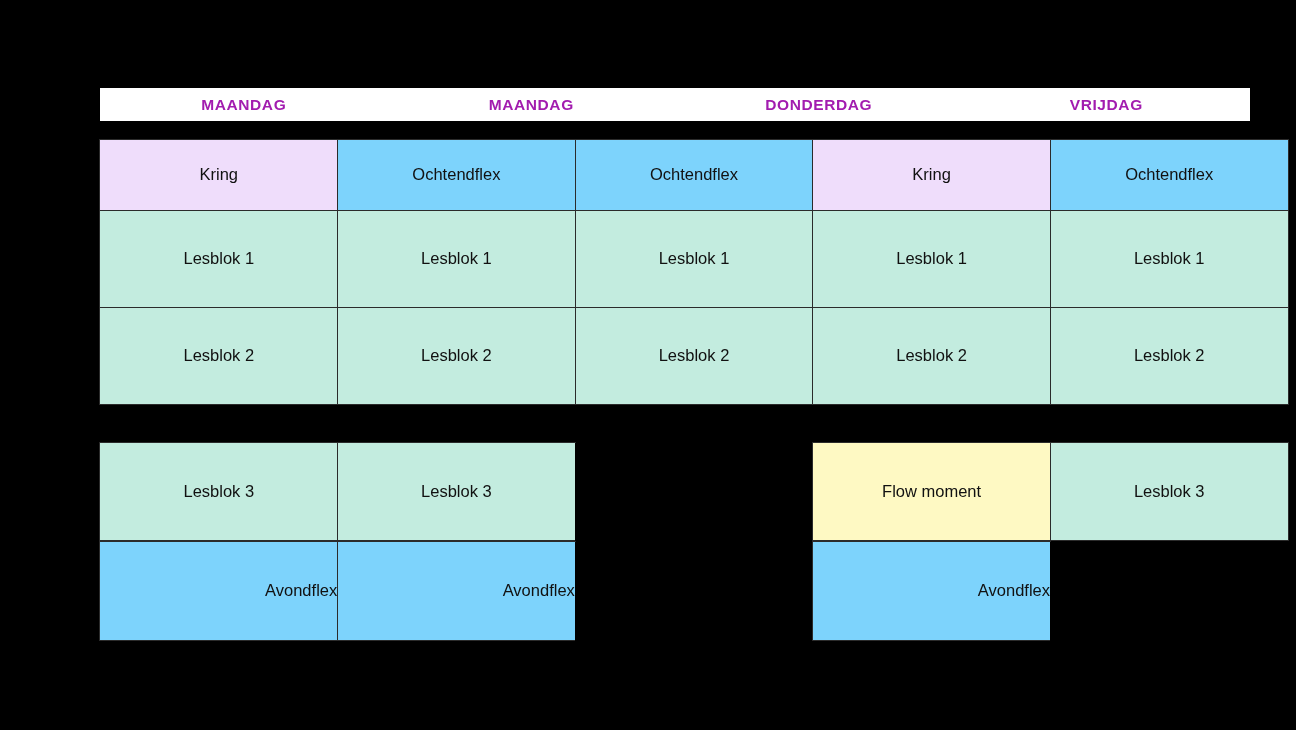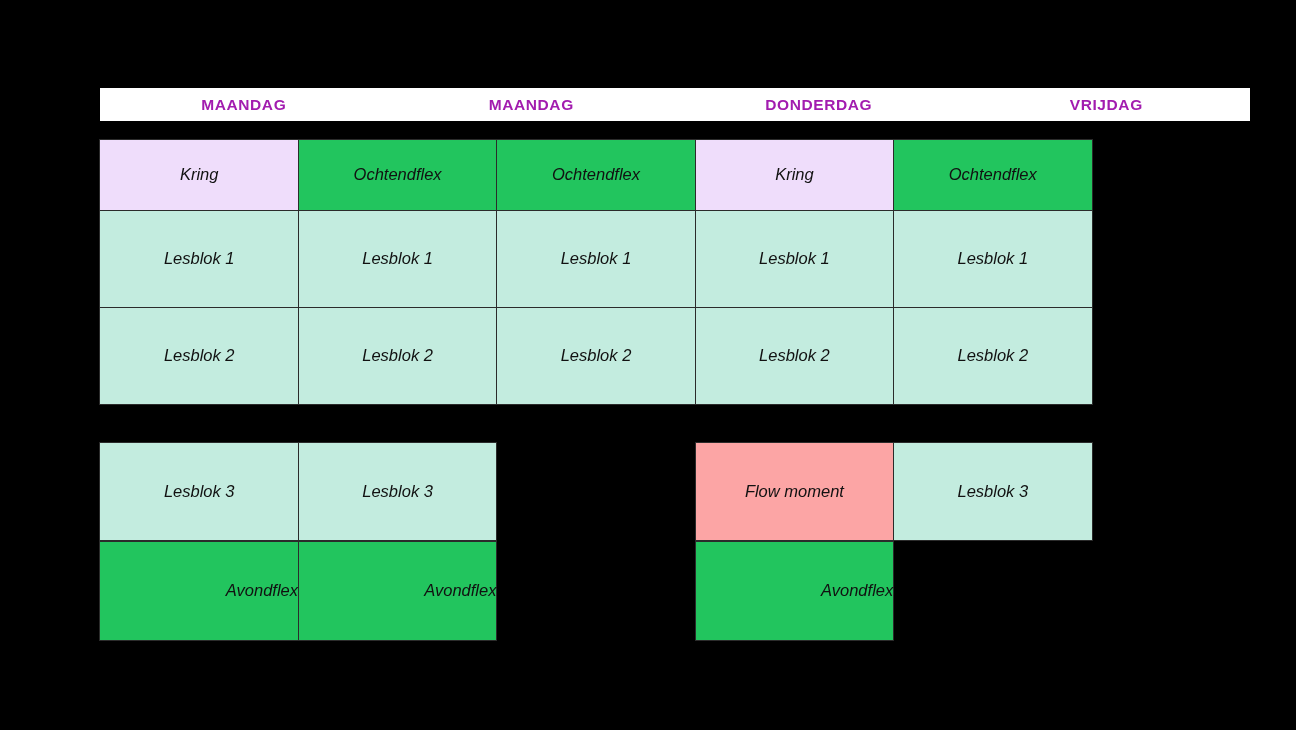--- a/index.html
+++ b/index.html
@@ -40,24 +40,23 @@
     color: #a21caf;
     font-family: "Liberation Sans", sans-serif;
     line-height: 33px;
     white-space: nowrap;
   }
 
   
   .grid-section {
     position: absolute;
     left: 100px;
-    width: 992px;
+    width: 1188px;
     display: grid;
     grid-template-columns: repeat(5, 1fr);
-    font-style: italic;
   }
 
   #section-morning { top: 140px; }
   #section-afternoon { top: 443px; }
 
   .slot-cell {
     border: 1.3px solid #2b2b2b;
     display: flex;
     align-items: center;
     justify-content: center;
@@ -77,22 +76,22 @@
 
   
   .h-kring   { height: 72px; }
   .h-lesblok { height: 98px; }
   .h-les3    { height: 99px; }
   .h-avond   { height: 100px; justify-content: flex-end; }
 
   
   .cat-kring  { background: #efddfb; }
   .cat-les    { background: #c3ecdf; }
-  .cat-flex   { background: #22c55e; }
-  .cat-flow   { background: #fca5a5; }
+  .cat-flex   { background: #7dd3fc; }
+  .cat-flow   { background: #fef9c3; }
 </style>
 </head>
 <body>
 
 <div id="schedule-root">
 
   <div class="day-header-bar">
     <div class="day-header-cell">MAANDAG</div>
     <div class="day-header-cell">MAANDAG</div>
     <div class="day-header-cell">DONDERDAG</div>

